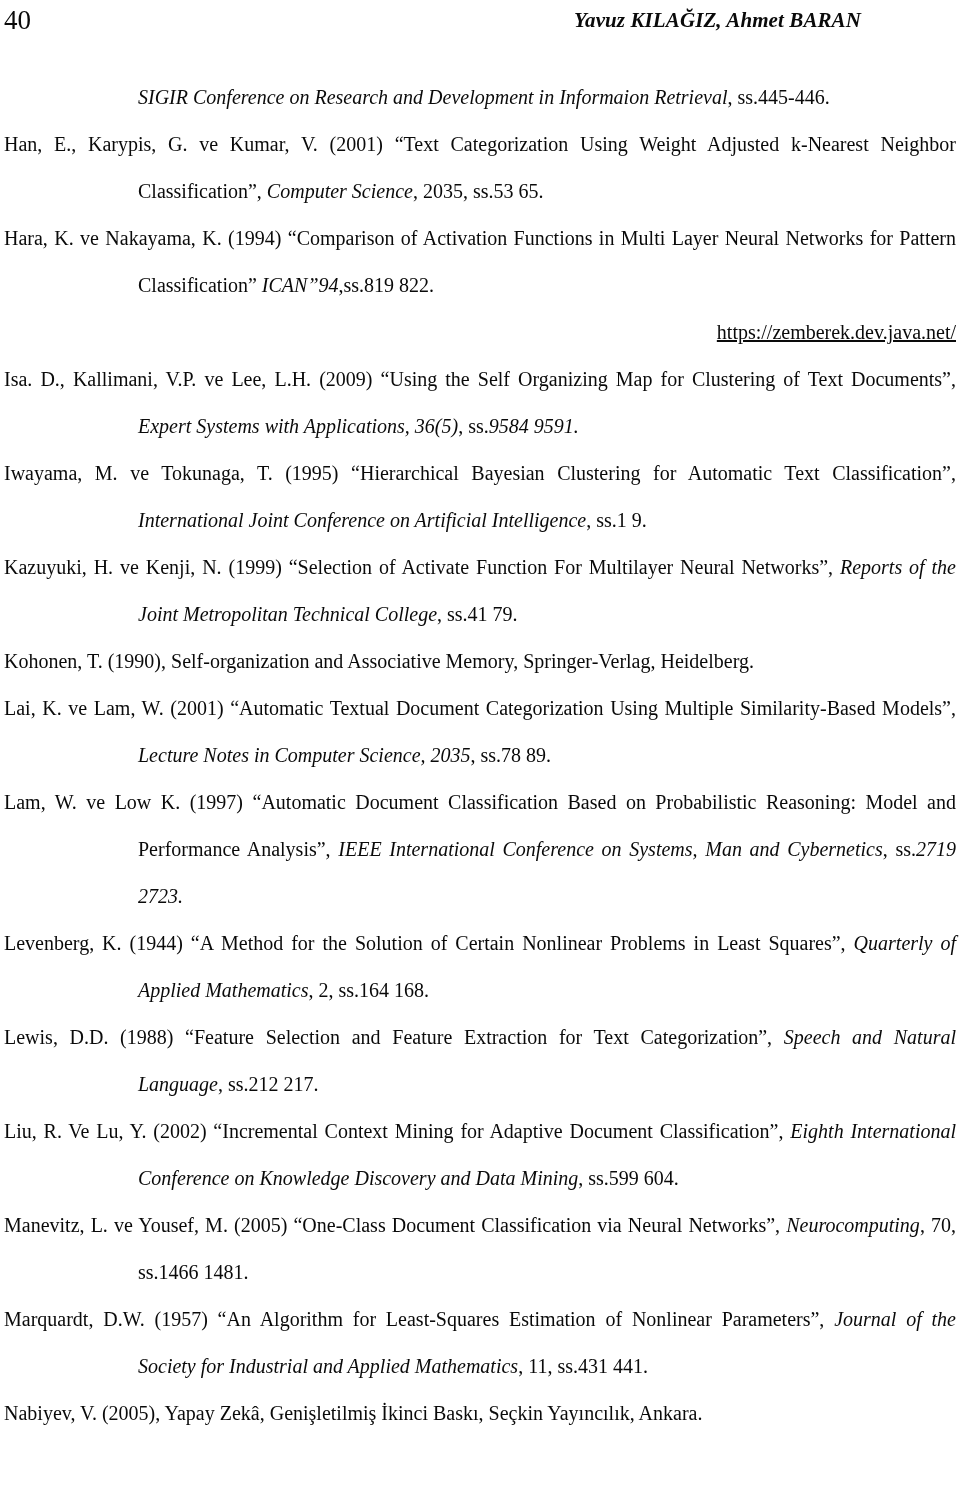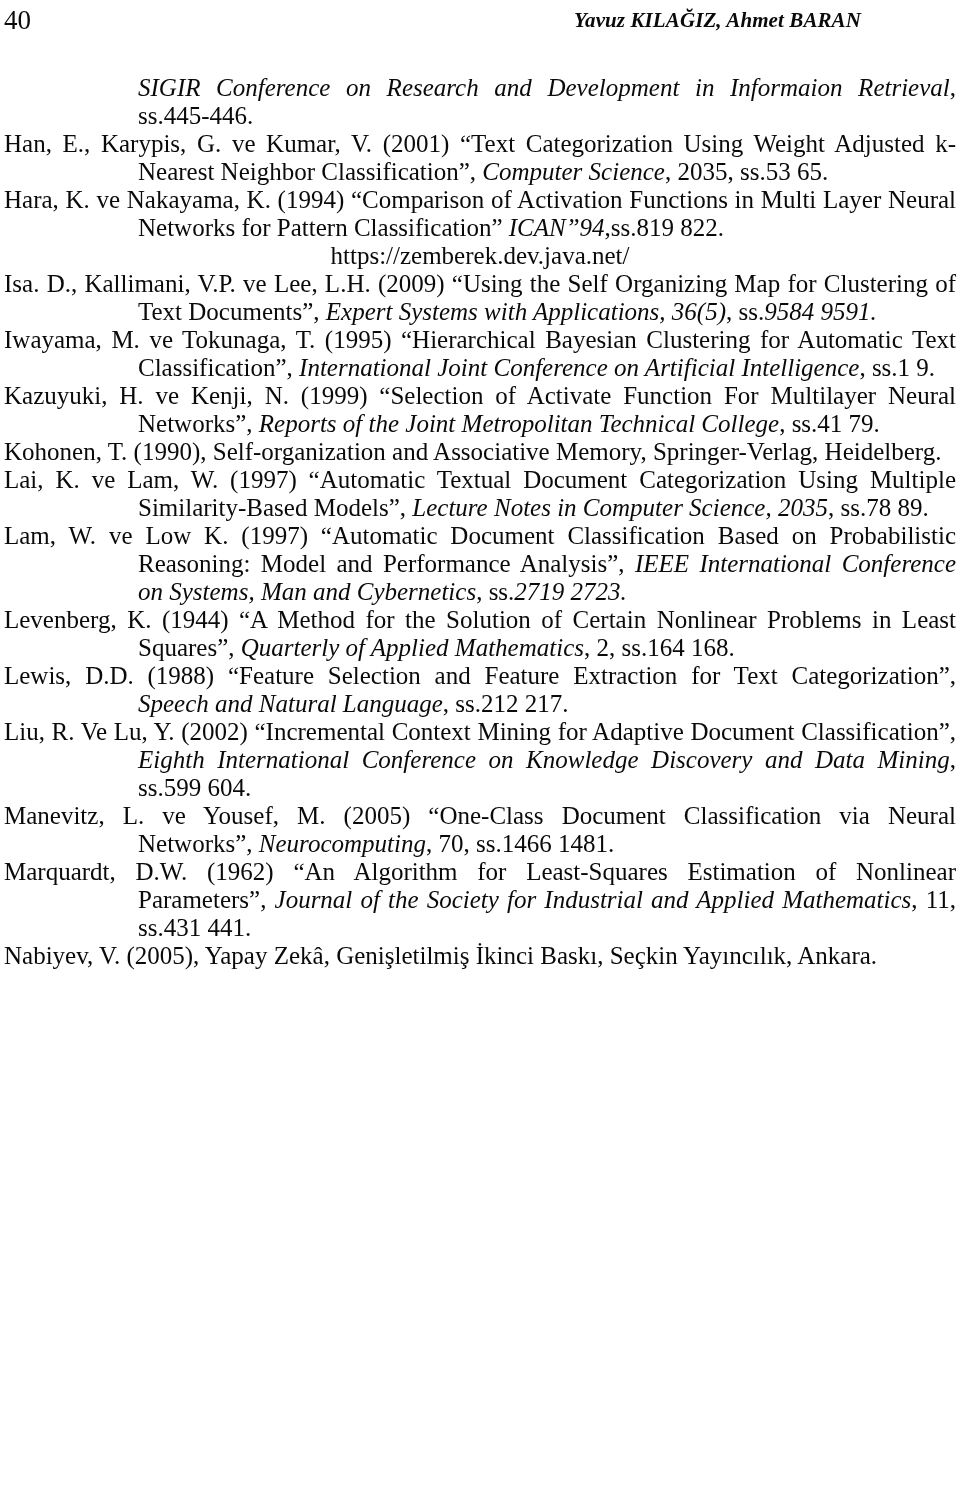--- a/index.html
+++ b/index.html
@@ -49,40 +49,41 @@
   }
 
   
   .reflist {
     position: absolute;
     top: 74px;
     left: 4px;
     width: 952px;
   }
   .ref {
-    font-size: 25px;
-    line-height: 28px;
+    font-size: 20px;
+    line-height: 47px;
     text-align: justify;
     text-justify: inter-word;
     padding-left: 134px;
     text-indent: -134px;
     margin: 0 0 0 0;
     word-spacing: 0px;
     hyphens: none;
   }
   
   .ref.cont {
     padding-left: 134px;
     text-indent: 0;
   }
   
   .ref.plain {
-    text-align: center;
+    text-align: right;
     padding-left: 0;
     text-indent: 0;
+    text-decoration: underline;
   }
   i {
     font-style: italic;
   }
 </style>
 </head>
 <body>
 
 <div class="page">
 
@@ -93,23 +94,23 @@
 
   <div class="reflist">
       <p class="ref cont"><i>SIGIR Conference on Research and Development in Informaion Retrieval</i><span>, ss.445-446.</span></p>
       <p class="ref"><span>Han, E.,  Karypis, G. ve Kumar, V. (2001) “Text Categorization Using Weight Adjusted k-Nearest Neighbor Classification”, </span><i>Computer Science</i><span>, 2035, ss.53 65.</span></p>
       <p class="ref"><span>Hara, K. ve Nakayama, K. (1994) “Comparison of Activation Functions in Multi Layer Neural Networks for Pattern Classification” </span><i>ICAN”94</i><span>,ss.819 822.</span></p>
       <p class="ref plain"><span>https://zemberek.dev.java.net/</span></p>
       <p class="ref"><span>Isa. D., Kallimani, V.P. ve Lee, L.H. (2009) “Using the Self Organizing Map for Clustering of Text Documents”, </span><i>Expert Systems with Applications, 36(5)</i><span>, ss.</span><i>9584 9591.</i></p>
       <p class="ref"><span>Iwayama, M. ve Tokunaga, T. (1995) “Hierarchical Bayesian Clustering for Automatic Text Classification”, </span><i>International Joint Conference on Artificial Intelligence</i><span>, ss.1 9.</span></p>
       <p class="ref"><span>Kazuyuki, H. ve Kenji, N. (1999) “Selection of Activate Function For Multilayer Neural Networks”, </span><i>Reports of the Joint Metropolitan Technical College</i><span>, ss.41 79.</span></p>
       <p class="ref"><span>Kohonen, T. (1990), Self-organization and Associative Memory, Springer-Verlag, Heidelberg.</span></p>
-      <p class="ref"><span>Lai, K. ve Lam, W. (1997) “Automatic Textual Document Categorization Using Multiple Similarity-Based Models”, </span><i>Lecture Notes in Computer Science, 2035</i><span>, ss.78 89.</span></p>
+      <p class="ref"><span>Lai, K. ve Lam, W. (2001) “Automatic Textual Document Categorization Using Multiple Similarity-Based Models”, </span><i>Lecture Notes in Computer Science, 2035</i><span>, ss.78 89.</span></p>
       <p class="ref"><span>Lam, W. ve Low K. (1997) “Automatic Document Classification Based on Probabilistic Reasoning: Model and Performance Analysis”, </span><i>IEEE International Conference on Systems, Man and Cybernetics</i><span>, ss.</span><i>2719 2723.</i></p>
       <p class="ref"><span>Levenberg, K. (1944) “A Method for the Solution of Certain Nonlinear Problems in Least Squares”,  </span><i>Quarterly of Applied Mathematics</i><span>, 2, ss.164 168.</span></p>
       <p class="ref"><span>Lewis, D.D. (1988) “Feature Selection and Feature Extraction for Text Categorization”, </span><i>Speech and Natural Language</i><span>,  ss.212 217.</span></p>
       <p class="ref"><span>Liu, R. Ve Lu, Y. (2002) “Incremental Context Mining for Adaptive Document Classification”, </span><i>Eighth International Conference on Knowledge Discovery and Data Mining</i><span>, ss.599 604.</span></p>
       <p class="ref"><span>Manevitz, L. ve Yousef, M. (2005) “One-Class Document Classification via Neural Networks”, </span><i>Neurocomputing</i><span>, 70, ss.1466 1481.</span></p>
-      <p class="ref"><span>Marquardt, D.W. (1962) “An Algorithm for Least-Squares Estimation of Nonlinear Parameters”, </span><i>Journal of the Society for Industrial and Applied Mathematics</i><span>, 11, ss.431 441.</span></p>
+      <p class="ref"><span>Marquardt, D.W. (1957) “An Algorithm for Least-Squares Estimation of Nonlinear Parameters”, </span><i>Journal of the Society for Industrial and Applied Mathematics</i><span>, 11, ss.431 441.</span></p>
       <p class="ref"><span>Nabiyev, V. (2005), Yapay Zekâ, Genişletilmiş İkinci Baskı, Seçkin Yayıncılık, Ankara.</span></p>
     </div>
 
 </div>
 
 </body></html>

